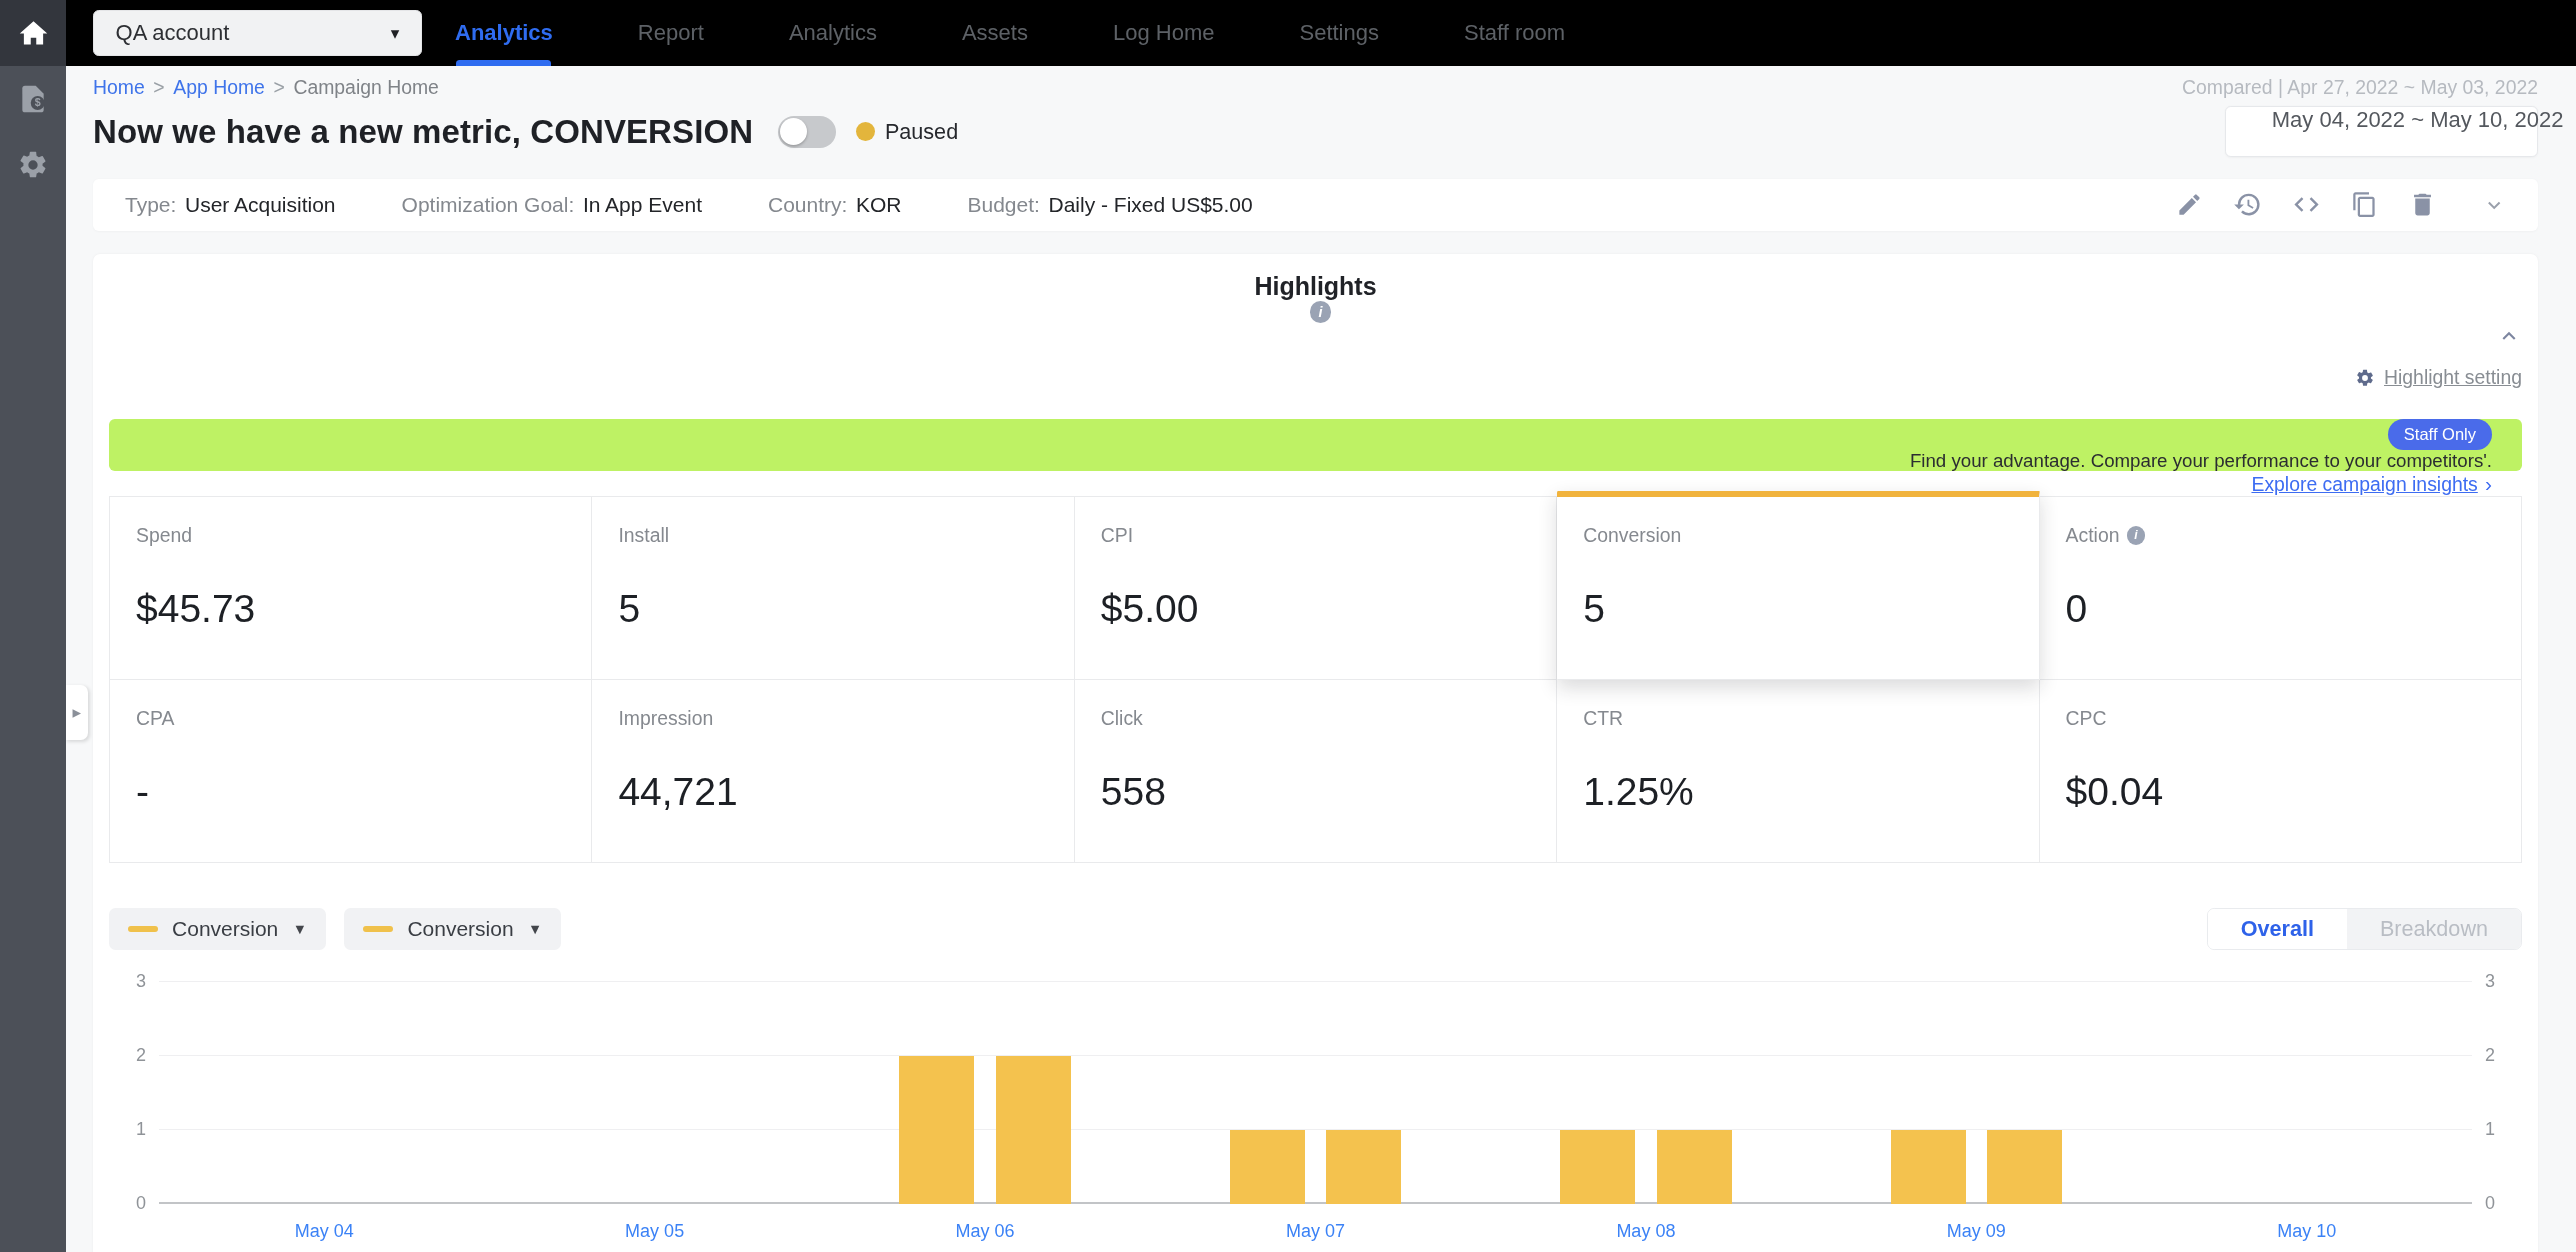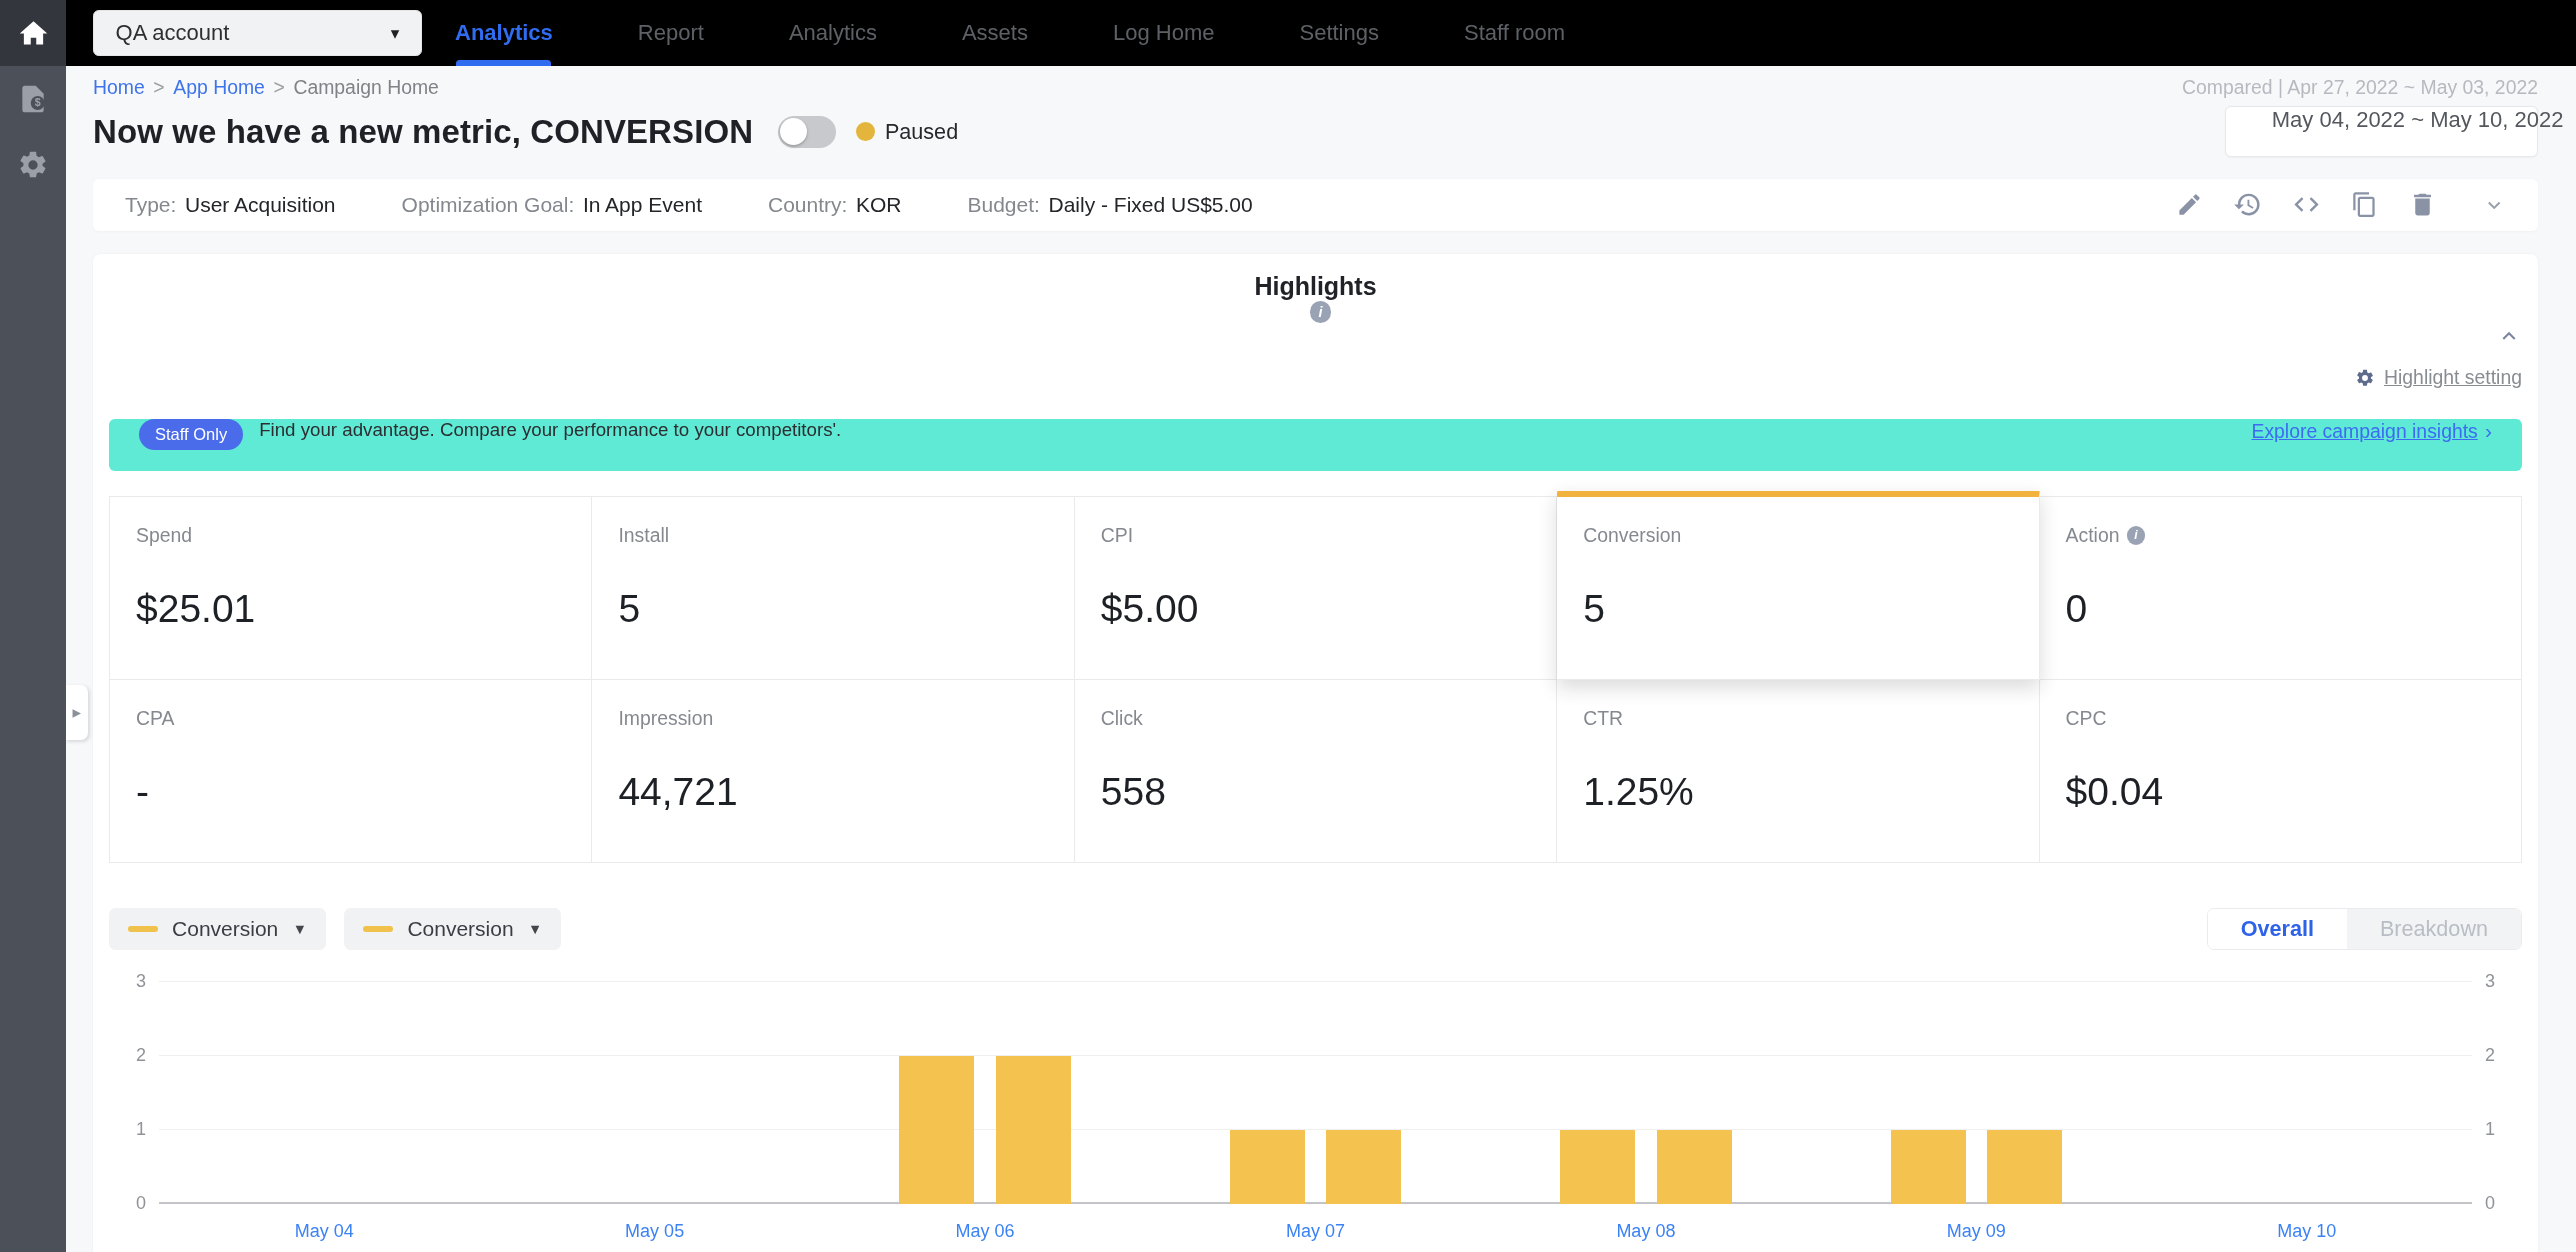--- a/index.html
+++ b/index.html
@@ -63,21 +63,21 @@
   .hl-header { display:flex; align-items:center;flex-direction:column; }
   h2 { font-size:25px; font-weight:bold; color:#202227; }
   .info-i { width:21.6px; height:21.6px; border-radius:50%; background:#9aa3b4; color:#fff; font-size:14.4px; font-weight:bold;
     display:inline-flex; align-items:center; justify-content:center; margin-left:10px; font-style:italic; }
   .info-i.small { width:18.7px; height:18.7px; font-size:12.2px; margin-left:7.2px; }
   .collapse { margin-left:auto; background:none; border:none; cursor:pointer; }
   .hl-setting-row { display:flex; justify-content:flex-end; margin-top:14.4px; }
   .hl-setting { display:flex; align-items:center; cursor:pointer; }
   .hl-setting svg { fill:#5f6b8c; margin-right:8.6px; }
   .hl-setting .hs-label { font-size:19.4px; color:#888d93; text-decoration:underline; }
-  .staff-banner { margin-top:30px; height:52px; background:#5eead4; border-radius:5.8px; display:flex; align-items:flex-start; padding:0 30px; }
+  .staff-banner { margin-top:30px; height:52px; background:#bef264; border-radius:5.8px; display:flex; align-items:flex-end; padding:0 30px;flex-direction:column; }
   .pill { background:#4a6bea; color:#fff; font-size:16.5px; padding:5.8px 16px; border-radius:718px; white-space:nowrap; }
   .msg { margin-left:16px; font-size:18.7px; color:#2b2d31; }
   .explore { margin-left:auto; display:flex; align-items:center; cursor:pointer; color:#3d6cf2; font-size:19.4px; }
   .explore .etext { text-decoration:underline; }
   .explore .chev { margin-left:7.2px; font-size:21px; text-decoration:none; }
   
   .metric-grid { margin-top:24.4px; display:grid; grid-template-columns:repeat(5,1fr);
     border-top:0.7px solid #e9eaec; border-left:0.7px solid #e9eaec; }
   .mcell { height:183px; background:#fff; border-right:0.7px solid #e9eaec; border-bottom:0.7px solid #e9eaec;
     padding:27px 26px; cursor:pointer; }
@@ -244,21 +244,21 @@
         <span class="etext">Explore campaign insights</span>
         <span class="chev">›</span>
       </a>
     </div>
 
     <div class="metric-grid" id="metric-grid">
         <div class="mcell">
           <div class="mlabel">
             <span>Spend</span>
           </div>
-          <div class="mvalue">$25.01</div>
+          <div class="mvalue">$45.73</div>
         </div>
         <div class="mcell">
           <div class="mlabel">
             <span>Install</span>
           </div>
           <div class="mvalue">5</div>
         </div>
         <div class="mcell">
           <div class="mlabel">
             <span>CPI</span>

